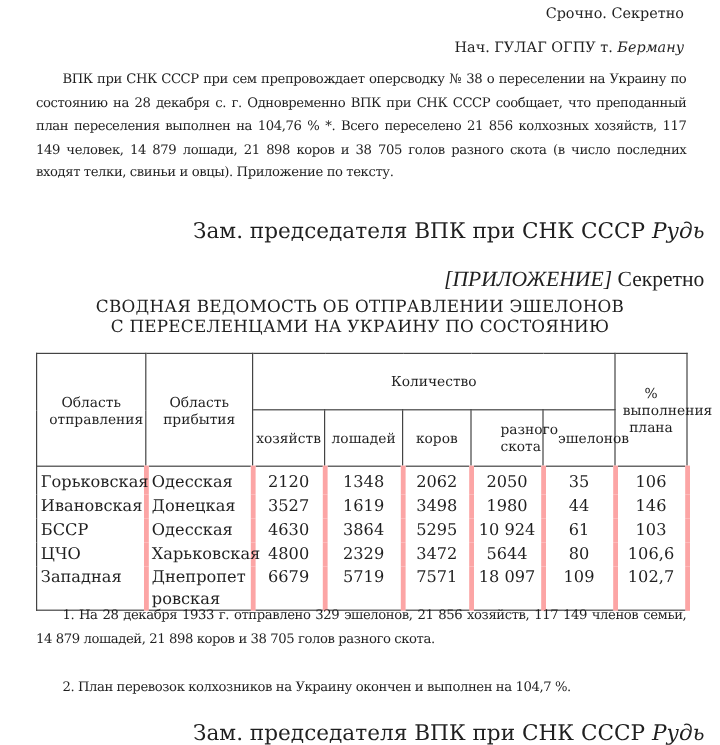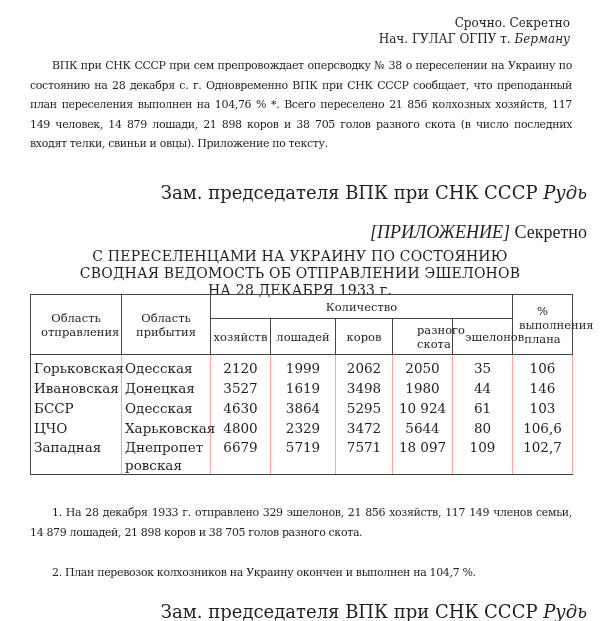--- a/index.html
+++ b/index.html
@@ -21,47 +21,46 @@
     line-height: 17px; letter-spacing: 0.2px;
   }
   table.sum {
     position: absolute; left: 30px; top: 294px; width: 542px;
     border-collapse: collapse; table-layout: fixed;
     font-size: 13.5px;
   }
   table.sum th {
     font-weight: normal; font-size: 11.5px; line-height: 14px;
     border: 1px solid #444; text-align: center; vertical-align: middle;
-    padding: 4px 2px;
+    padding: 16px 2px;
   }
   table.sum td {
-    border-left: 1px solid #444; border-right: 1px solid #fca5a5;
+    border-left: 1px solid #444; border-right: 4px solid #fca5a5;
     padding: 0 3px; height: 20px; line-height: 20px; vertical-align: top;
   }
   table.sum td.num { text-align: center; }
   table.sum tr.last td { border-bottom: 1px solid #444; height: 36px; line-height: 18px; }
   table.sum tr.first td { padding-top: 3px; }
   em { font-style: italic; }
 </style>
 </head>
 <body>
 
-<div class="abs hdr right" style="top:16px;">Срочно. Секретно</div>
+<div class="abs hdr right" style="top:4px;">Срочно. Секретно</div>
 <div class="abs hdr right" style="top:32px;margin-left:48px;"><span>Нач. ГУЛАГ ОГПУ т. </span><em>Берману</em></div>
 
 <div class="abs para" style="top:56px;">ВПК при СНК СССР при сем препровождает оперсводку № 38 о переселении на Украину по состоянию на 28 декабря с. г. Одновременно ВПК при СНК СССР сообщает, что преподанный план переселения выполнен на 104,76 % *. Всего переселено 21 856 колхозных хозяйств, 117 149 человек, 14 879 лошади, 21 898 коров и 38 705 голов разного скота (в число последних входят телки, свиньи и овцы). Приложение по тексту.</div>
 
 <div class="abs sig" style="top:182px;"><span>Зам. председателя ВПК при СНК СССР </span><em>Рудь</em></div>
 
 <div class="abs sig" style="top:222px;font-family:Liberation Serif, serif;"><em>[ПРИЛОЖЕНИЕ]</em><span> Секретно</span></div>
 
 <div class="abs title" style="top:248px;">
+  <div>СВОДНАЯ ВЕДОМОСТЬ ОБ ОТПРАВЛЕНИИ ЭШЕЛОНОВ</div>
   <div>С ПЕРЕСЕЛЕНЦАМИ НА УКРАИНУ ПО СОСТОЯНИЮ</div>
-  <div>СВОДНАЯ ВЕДОМОСТЬ ОБ ОТПРАВЛЕНИИ ЭШЕЛОНОВ</div>
-  <div>НА 28 ДЕКАБРЯ 1933 г.</div>
 </div>
 
 <table class="sum">
   <colgroup>
     <col style="width:91px">
       <col style="width:89px">
       <col style="width:60px">
       <col style="width:65px">
     <col style="width:57px">
       <col style="width:60px">
@@ -81,21 +80,21 @@
       <th>коров</th>
       <th style="padding:0 24px;">разного скота</th>
       <th style="padding:0 12px;">эшелонов</th>
     </tr>
   </thead>
   <tbody>
     <tr class="first">
       <td>Горьковская</td>
       <td>Одесская</td>
       <td class="num">2120</td>
-      <td class="num">1999</td>
+      <td class="num">1348</td>
       <td class="num">2062</td>
       <td class="num">2050</td>
       <td class="num">35</td>
       <td class="num">106</td>
     </tr>
     <tr>
       <td>Ивановская</td>
       <td>Донецкая</td>
       <td class="num">3527</td>
       <td class="num">1619</td>

